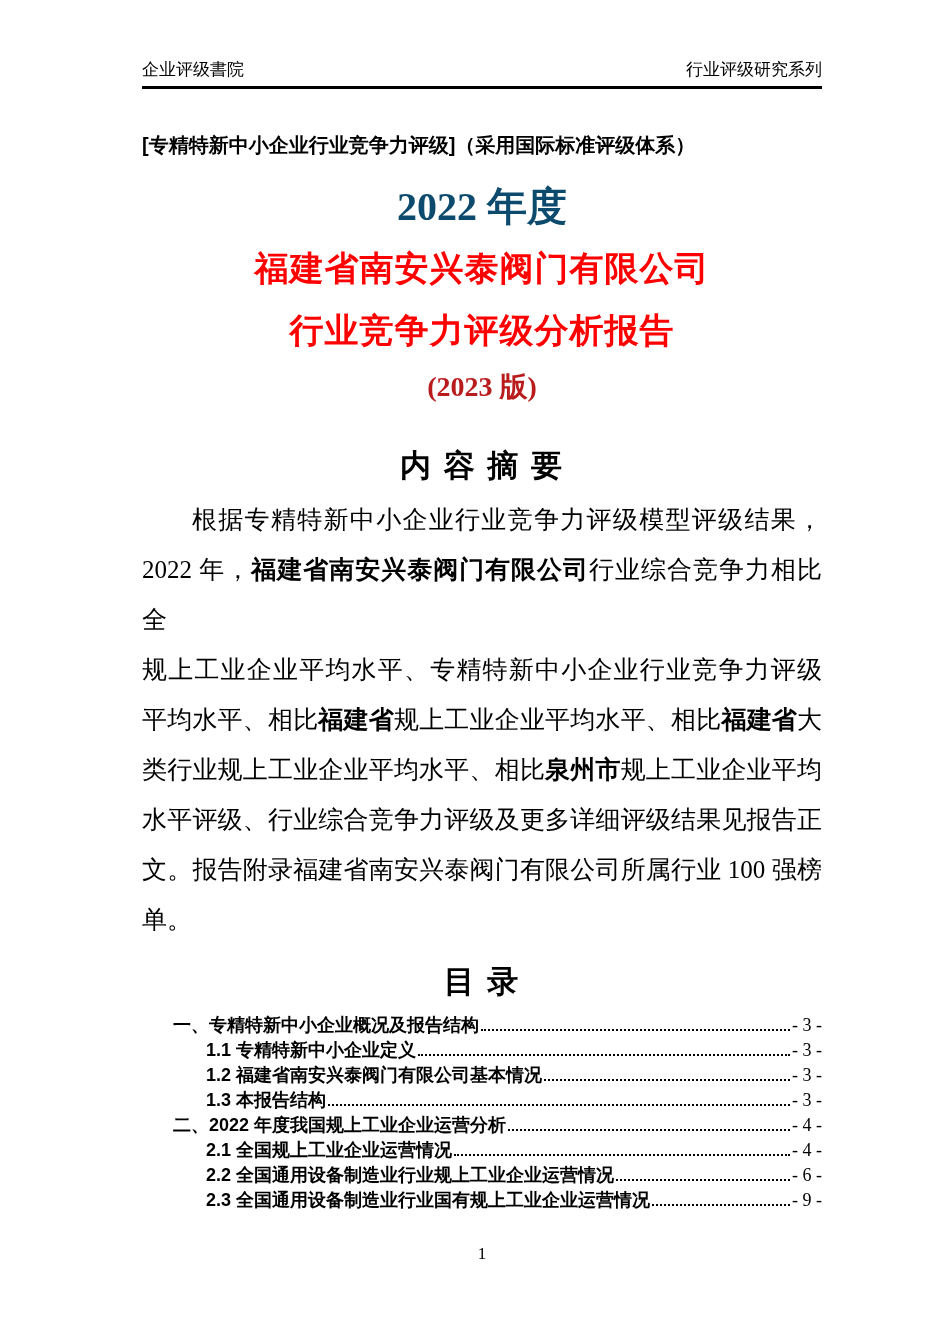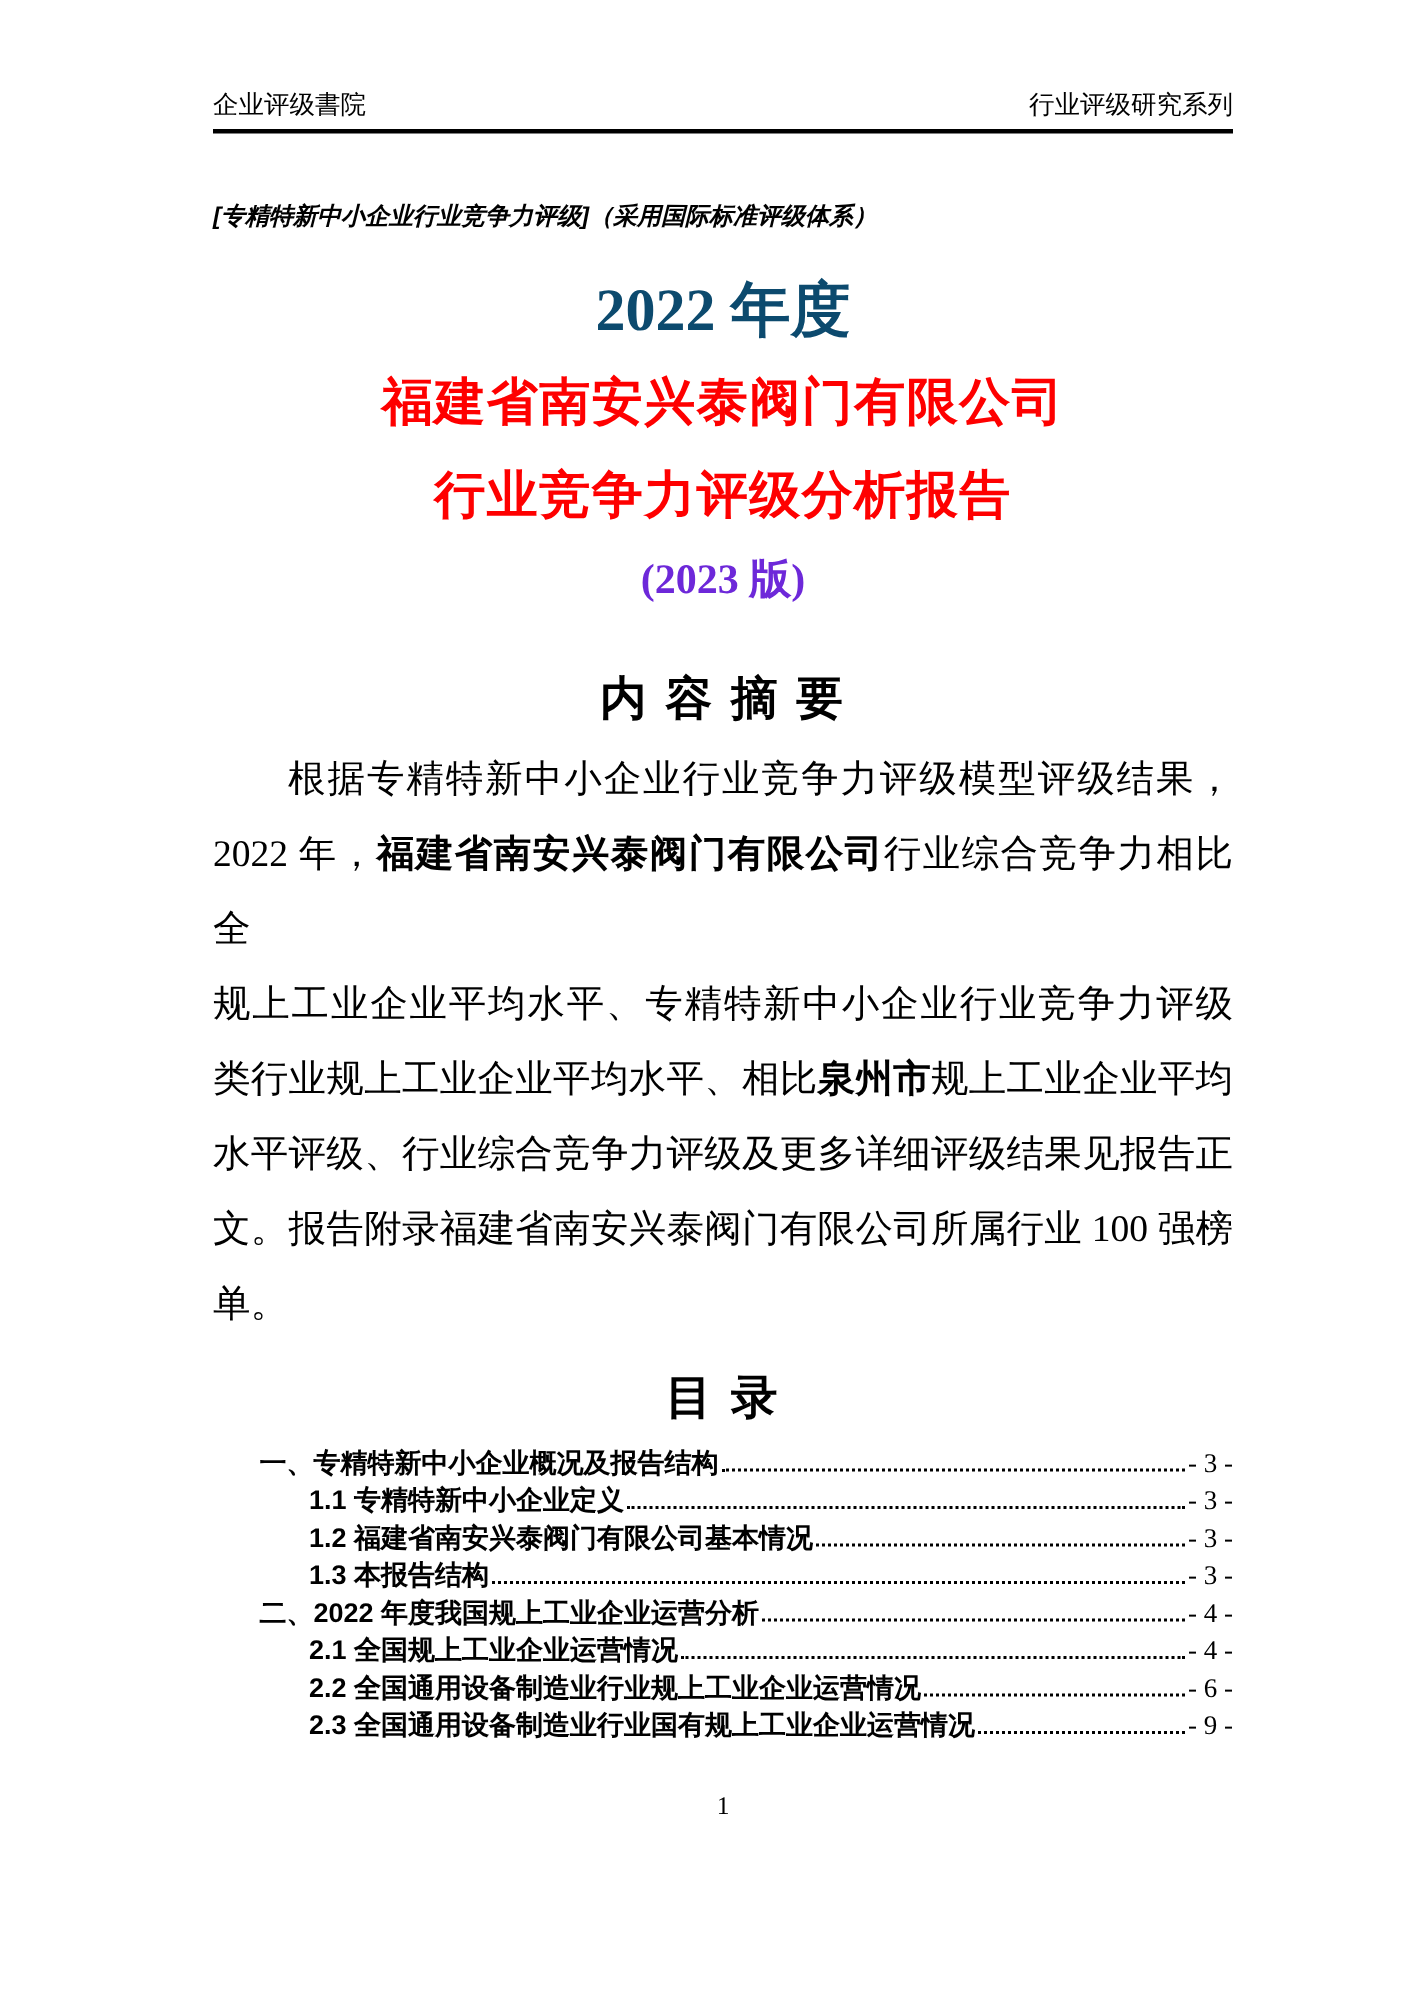--- a/index.html
+++ b/index.html
@@ -25,23 +25,22 @@
     font-size: 17px;
     line-height: 24px;
     padding-bottom: 4px;
     border-bottom: 3px solid #000;
   }
   
   .subtitle {
     margin-top: 42px;
     font-family: "Liberation Sans", "DejaVu Sans", sans-serif;
     font-weight: bold;
-    font-size: 16px;
+    font-size: 20px;
     line-height: 28px;
-    font-style: italic;
   }
   
   .title-year, .title-company, .title-report, .title-edition {
     text-align: center;
     font-weight: bold;
     font-family: "Liberation Serif", "DejaVu Serif", serif;
   }
   .title-year    { margin: 22px 0 0; font-size: 40px; line-height: 52px; }
   .title-company { margin: 8px 0 0;  font-size: 34px; line-height: 56px; letter-spacing: 1px; }
   .title-report  { margin: 8px 0 0;  font-size: 34px; line-height: 52px; letter-spacing: 1px; }
@@ -111,28 +110,29 @@
   <div class="header">
     <span>企业评级書院</span>
     <span>行业评级研究系列</span>
   </div>
 
   <div class="subtitle">[专精特新中小企业行业竞争力评级]（采用国际标准评级体系）</div>
 
   <div class="title-year red" style="color: #0c4a6e;">2022 年度</div>
   <div class="title-company red" style="color: rgb(254, 0, 0);">福建省南安兴泰阀门有限公司</div>
   <div class="title-report red" style="color: rgb(254, 0, 0);">行业竞争力评级分析报告</div>
-  <div class="title-edition red" style="color: #6d28d9;">(2023 版)</div>
+  <div class="title-edition red" style="color: #b91c1c;">(2023 版)</div>
 
   <div class="section-heading">内 容 摘 要</div>
 
   <div class="abstract-body" id="abstract-body">
       <div class="abs-line just indent"><span>根据专精特新中小企业行业竞争力评级模型评级结果，</span></div>
       <div class="abs-line just"><span>2022 年，</span><span class="b">福建省南安兴泰阀门有限公司</span><span>行业综合竞争力相比全</span></div>
       <div class="abs-line just"><span>规上工业企业平均水平、专精特新中小企业行业竞争力评级</span></div>
+      <div class="abs-line just"><span>平均水平、相比</span><span class="b">福建省</span><span>规上工业企业平均水平、相比</span><span class="b">福建省</span><span>大</span></div>
       <div class="abs-line just"><span>类行业规上工业企业平均水平、相比</span><span class="b">泉州市</span><span>规上工业企业平均</span></div>
       <div class="abs-line just"><span>水平评级、行业综合竞争力评级及更多详细评级结果见报告正</span></div>
       <div class="abs-line just"><span>文。报告附录福建省南安兴泰阀门有限公司所属行业 100 强榜</span></div>
       <div class="abs-line"><span>单。</span></div>
     </div>
 
   <div class="section-heading toc-heading">目 录</div>
 
   <div class="toc-list" id="toc-list">
       <div class="toc-row">

